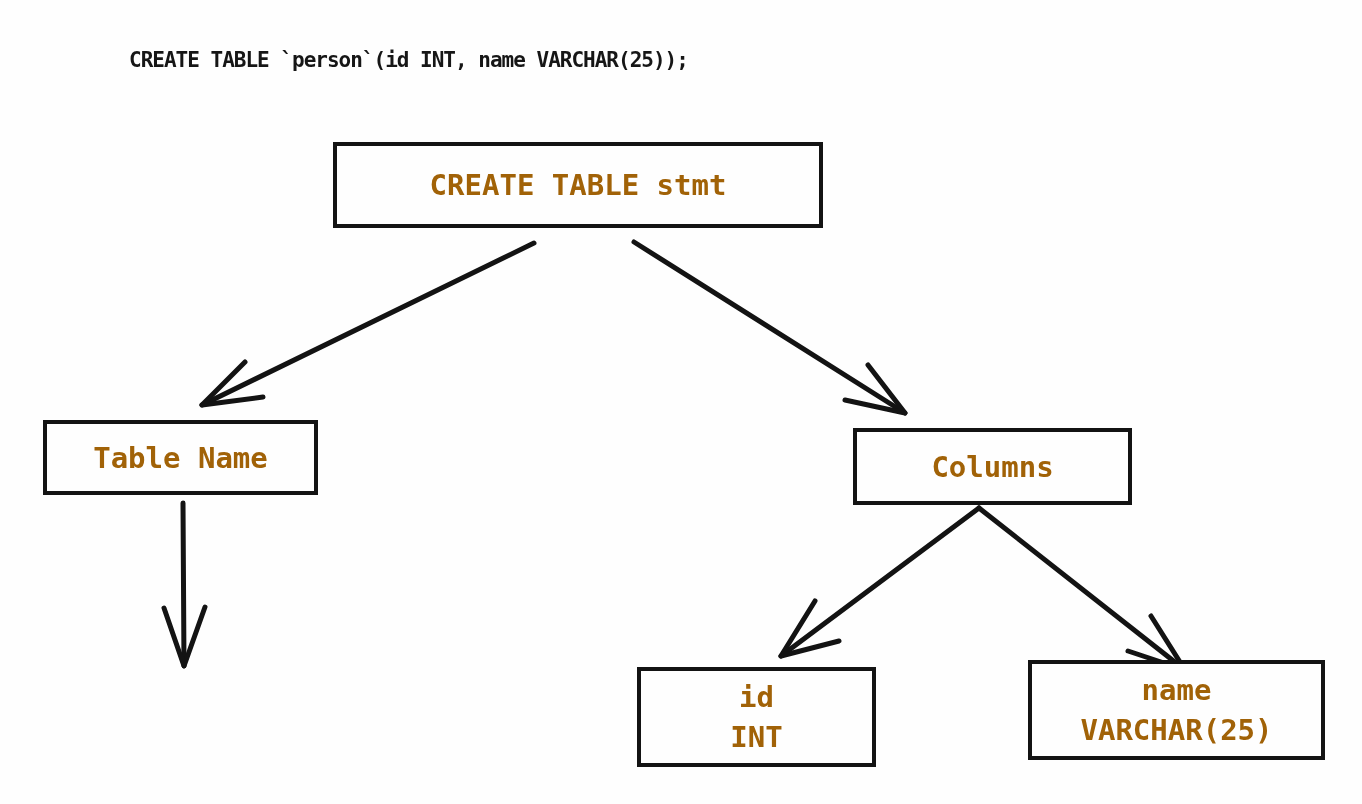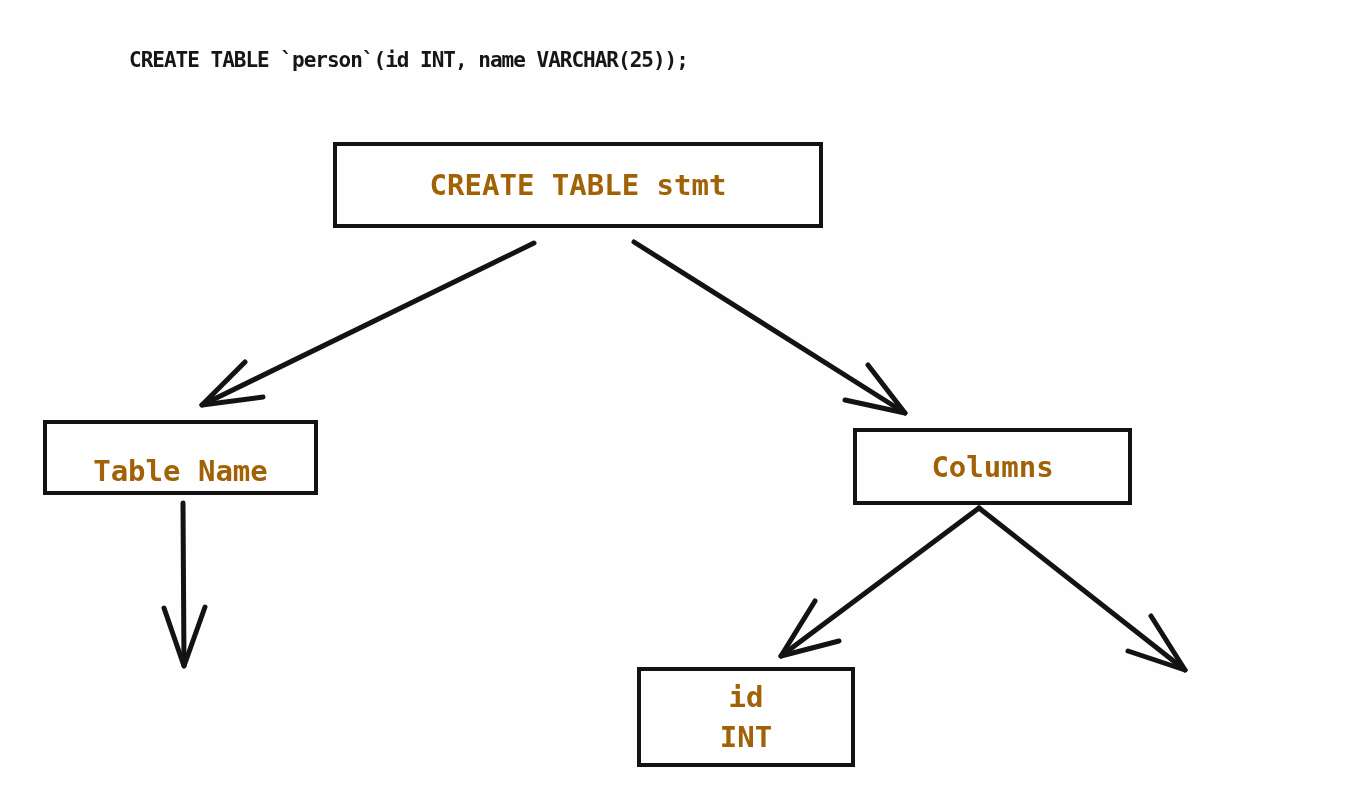--- a/index.html
+++ b/index.html
@@ -50,24 +50,24 @@
     flex-direction: column;
     align-items: center;
     justify-content: center;
     font-size: 29px;
     font-weight: bold;
     line-height: 40px;
     text-align: center;
     color: #a16207;
   }
   .node-root       { left: 333px; top: 142px; width: 490px; height: 86px; }
-  .node-table-name { left: 43px;  top: 420px; width: 275px; height: 75px; justify-content: flex-end; }
+  .node-table-name { left: 43px;  top: 420px; width: 275px; height: 75px; }
   .node-columns    { left: 853px; top: 428px; width: 279px; height: 77px; }
   .node-person     { left: 57px;  top: 678px; width: 251px; height: 80px; }
-  .node-id         { left: 637px; top: 667px; width: 218px; height: 100px; }
+  .node-id         { left: 637px; top: 667px; width: 239px; height: 100px; }
   .node-name       { left: 1028px; top: 660px; width: 297px; height: 100px; }
 </style>
 </head>
 <body>
 
 <div class="stage">
 
   <div class="code-line">CREATE TABLE `person`(id INT, name VARCHAR(25));</div>
 
   <svg class="arrows" viewBox="0 0 1362 804" xmlns="http://www.w3.org/2000/svg">
@@ -109,14 +109,18 @@
   <div class="node node-columns">
     <span>Columns</span>
   </div>
 
 
   <div class="node node-id">
     <span>id</span>
     <span>INT</span>
   </div>
 
+  <div class="node node-name">
+    <span>name</span>
+    <span>VARCHAR(25)</span>
+  </div>
 
 </div>
 
 </body></html>

